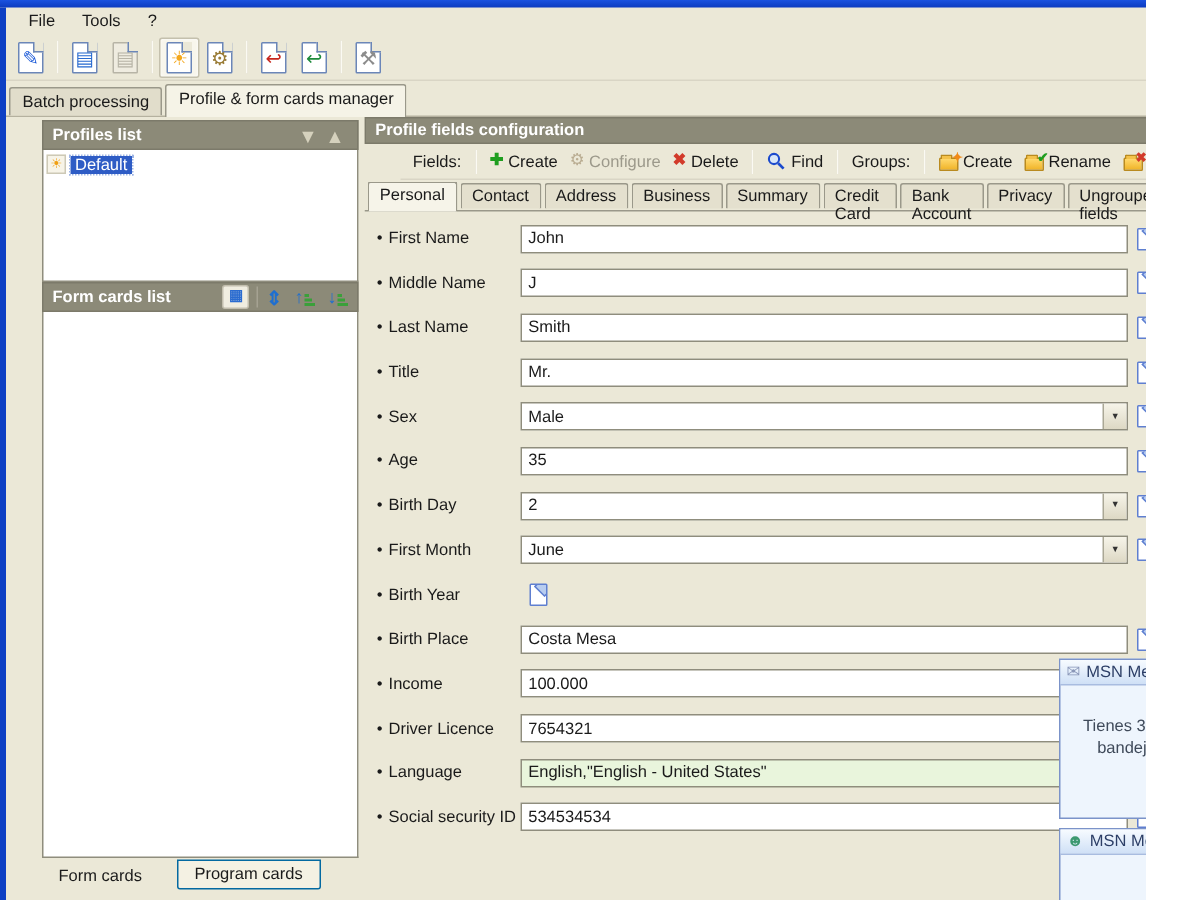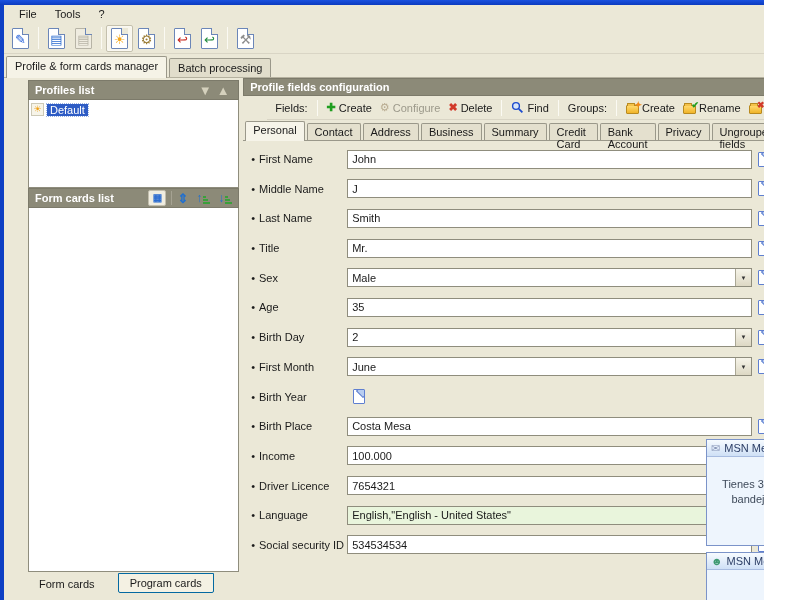--- a/index.html
+++ b/index.html
@@ -74,21 +74,21 @@
   .ftb-btn .bi { font-size:11px; line-height:11px; }
   .ftb-btn.disabled { color:#9c998b; }
   .vsep { width:1px; height:16px; background:#c9c5b3; border-right:1px solid #fbfaf3; margin:0 5px; }
   .plus { color:#1f9e1f; font-weight:bold; }
   .redx { color:#d23a2a; font-weight:bold; }
   .folder { width:13px; height:9px; background:linear-gradient(#ffd86b,#f0b429); border:1px solid #b98a1f; border-radius:1px; position:relative; margin-top:3px; }
   .folder::before { content:''; position:absolute; top:-3px; left:0; width:6px; height:2px; background:#f4c24a; border:1px solid #b98a1f; border-bottom:none; border-radius:1px 1px 0 0; }
   .folder .ovl { position:absolute; top:-6px; right:-4px; font-size:9px; font-weight:bold; }
   .ovl.green { color:#1f9e1f; } .ovl.red { color:#d23a2a; } .ovl.star { color:#f08a18; } .ovl.blue { color:#1d5bd8; }
 
-  .field-tabs { height:21px; display:flex; align-items:flex-end; padding-left:2px; border-bottom:1px solid #9a988a; }
+  .field-tabs { height:21px; display:flex; align-items:center; padding-left:2px; border-bottom:1px solid #9a988a; }
   .ftab { padding:2px 7px; border:1px solid #9a988a; border-bottom:none; border-radius:2px 2px 0 0; background:#e4e0ce; margin-right:2px; height:17px; }
   .ftab.active { background:#f6f4e9; height:20px; position:relative; top:1px; }
 
   .fields-area { flex:1; padding:8px 14px 0 8px; }
   .frow { display:flex; align-items:center; height:20px; margin-bottom:9.7px; }
   .flabel { width:96px; display:flex; align-items:center; gap:4px; }
   .bullet { font-size:11px; }
   .finput { flex:1; height:19px; border:1px solid #8f8d7d; background:#fff; display:flex; align-items:center; padding-left:4px; overflow:hidden; }
   .finput.green { background:#e9f5dc; }
   .combo-btn { margin-left:auto; width:16px; height:17px; background:linear-gradient(#f6f4e9,#ddd8c4); border-left:1px solid #aaa795; display:flex; align-items:center; justify-content:center; font-size:6px; color:#333; flex:none; }
@@ -159,22 +159,22 @@
           <span class="gl" style="color:#1d8a3a">↩</span>
         </div>
         <span class="tbsep"></span>
         <div class="tbicon">
           <span class="pg"></span>
           <span class="gl" style="color:#8c8c8c">⚒</span>
         </div>
       </div>
 
     <div class="maintabs">
+      <div class="mtab">Batch processing</div>
       <div class="mtab active">Profile &amp; form cards manager</div>
-      <div class="mtab">Batch processing</div>
     </div>
 
     <div class="content">
       <div class="left-panel">
         <div class="phead">
           <span>Profiles list</span>
           <span class="sp"></span>
           <span class="arrow-btn">▼</span>
           <span class="arrow-btn">▲</span>
         </div>

